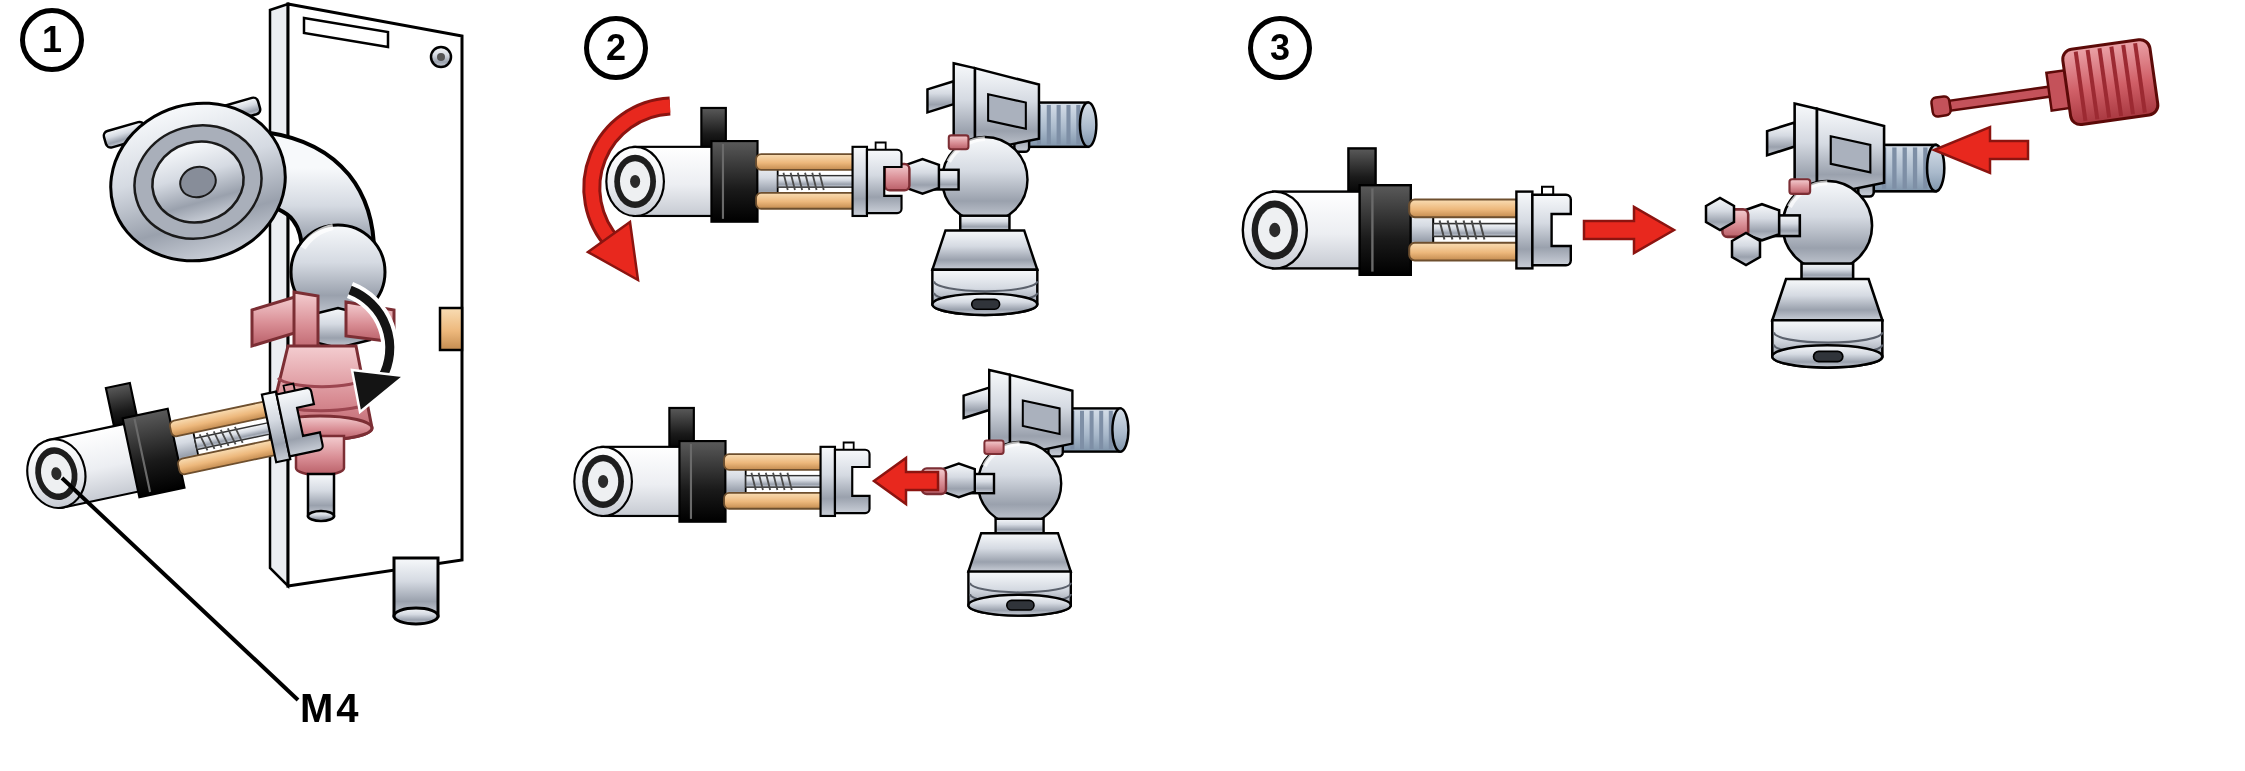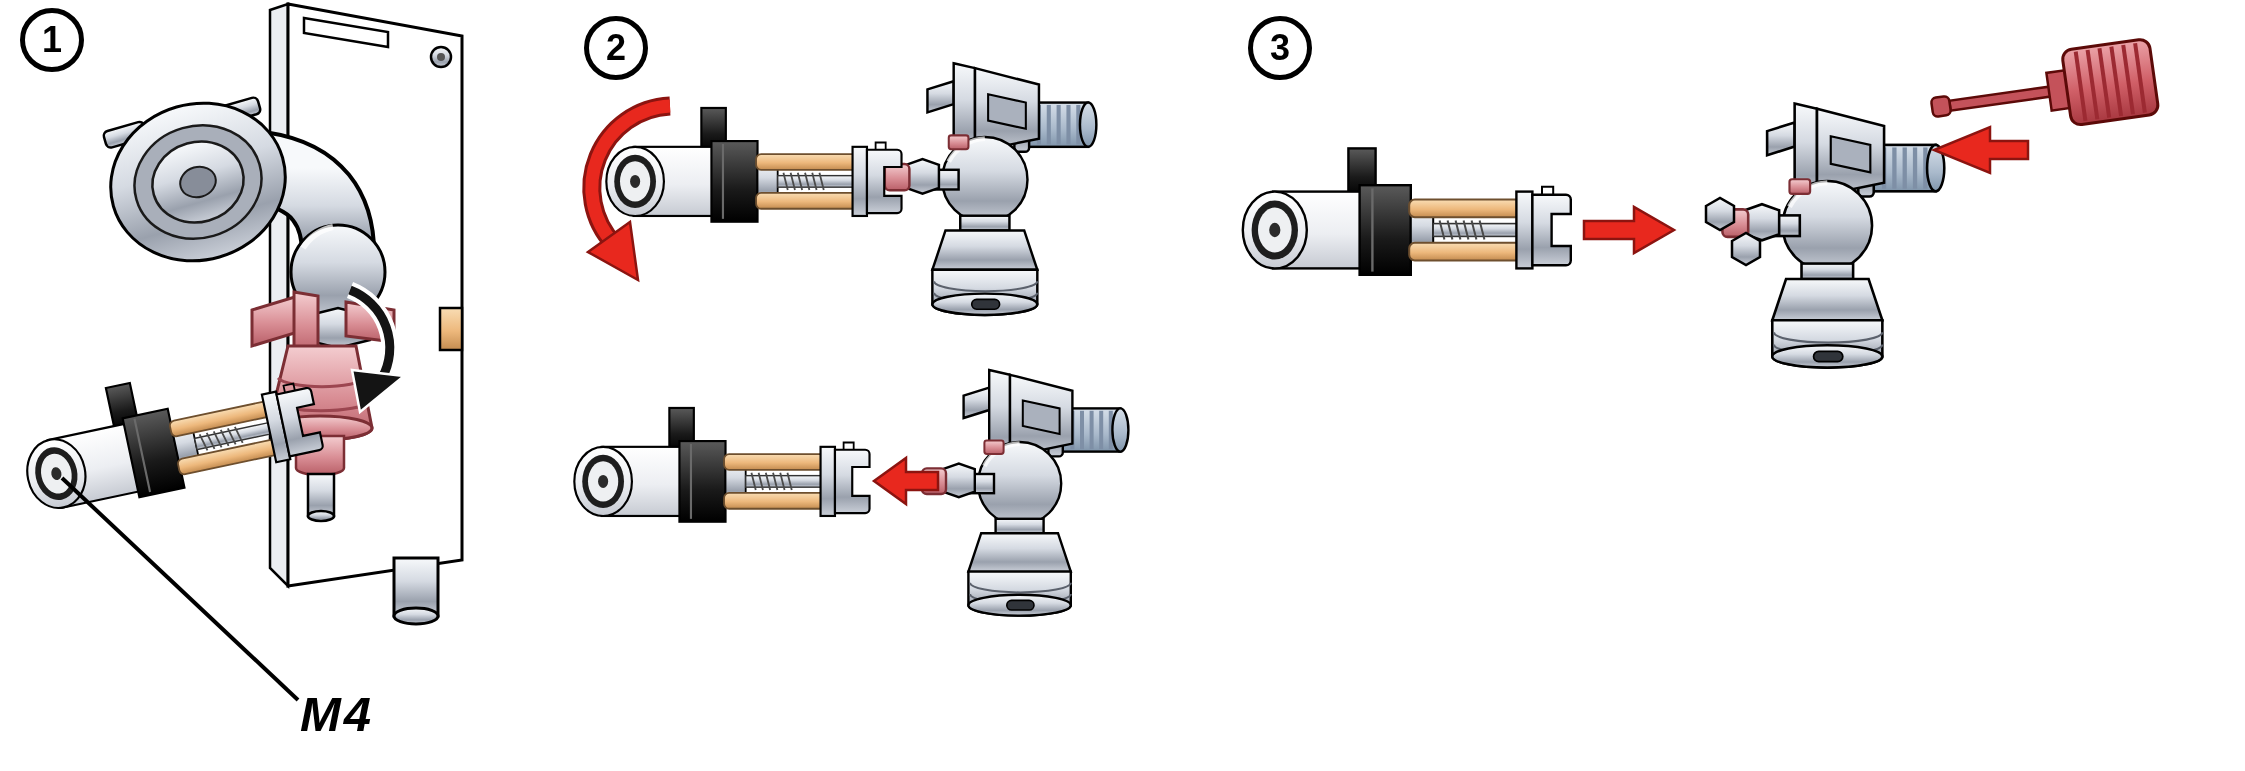--- a/index.html
+++ b/index.html
@@ -3,22 +3,22 @@
 <meta charset="utf-8">
 <style>
   html,body{margin:0;padding:0;background:#fff;}
   .canvas{position:relative;width:2245px;height:771px;background:#ffffff;overflow:hidden;
           font-family:"Liberation Sans",sans-serif;}
   .panel{position:absolute;top:0;height:771px;}
   .panel-svg{position:absolute;left:0;top:0;width:100%;height:100%;display:block;}
   .badge{position:absolute;width:54px;height:54px;border:5px solid #000;border-radius:50%;
          background:#fff;display:flex;align-items:center;justify-content:center;
          font-weight:bold;font-size:36px;z-index:5;}
-  .m4-label{position:absolute;left:300px;top:686px;font-weight:bold;font-size:49px;
-            letter-spacing:3px;color:#000;z-index:5;font-style:italic;}
+  .m4-label{position:absolute;left:300px;top:686px;font-weight:bold;font-size:40px;
+            letter-spacing:3px;color:#000;z-index:5;}
 </style>
 </head>
 <body>
 
 <svg width="0" height="0" style="position:absolute" aria-hidden="true">
   <defs>
     <linearGradient id="gChrome" x1="0" y1="0" x2="0" y2="1">
       <stop offset="0" stop-color="#f7f9fb"></stop>
         <stop offset="0.4" stop-color="#d5dae2"></stop>
       <stop offset="0.75" stop-color="#9aa1ad"></stop>

